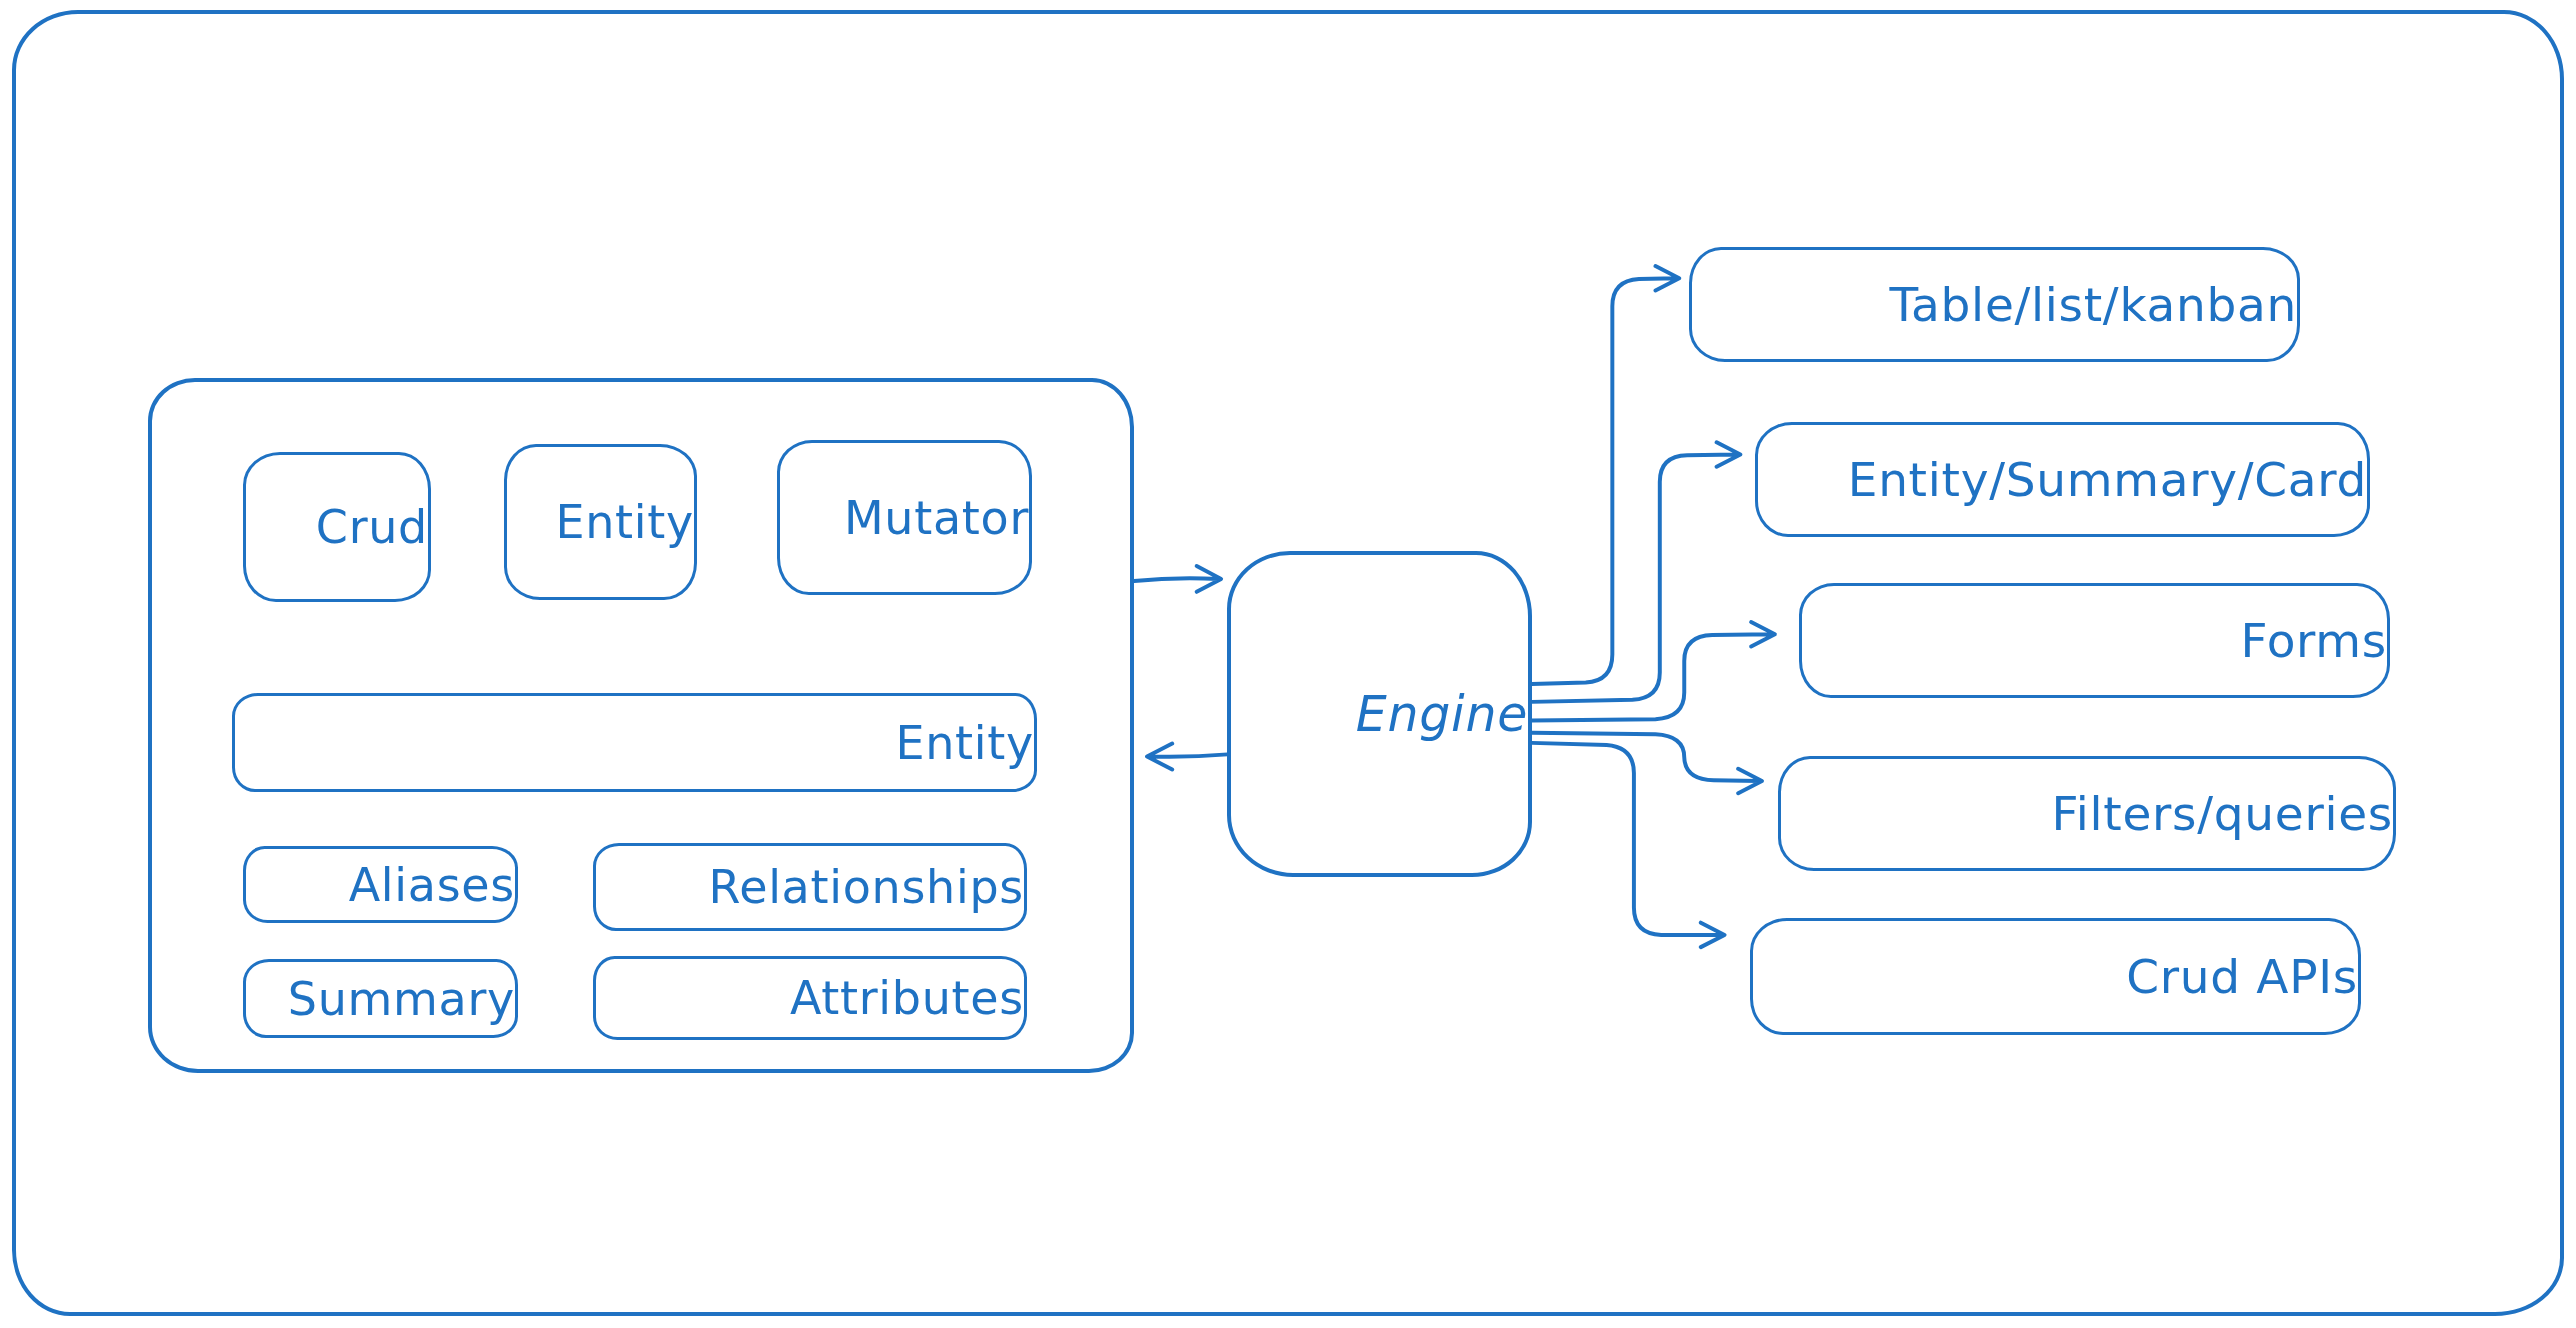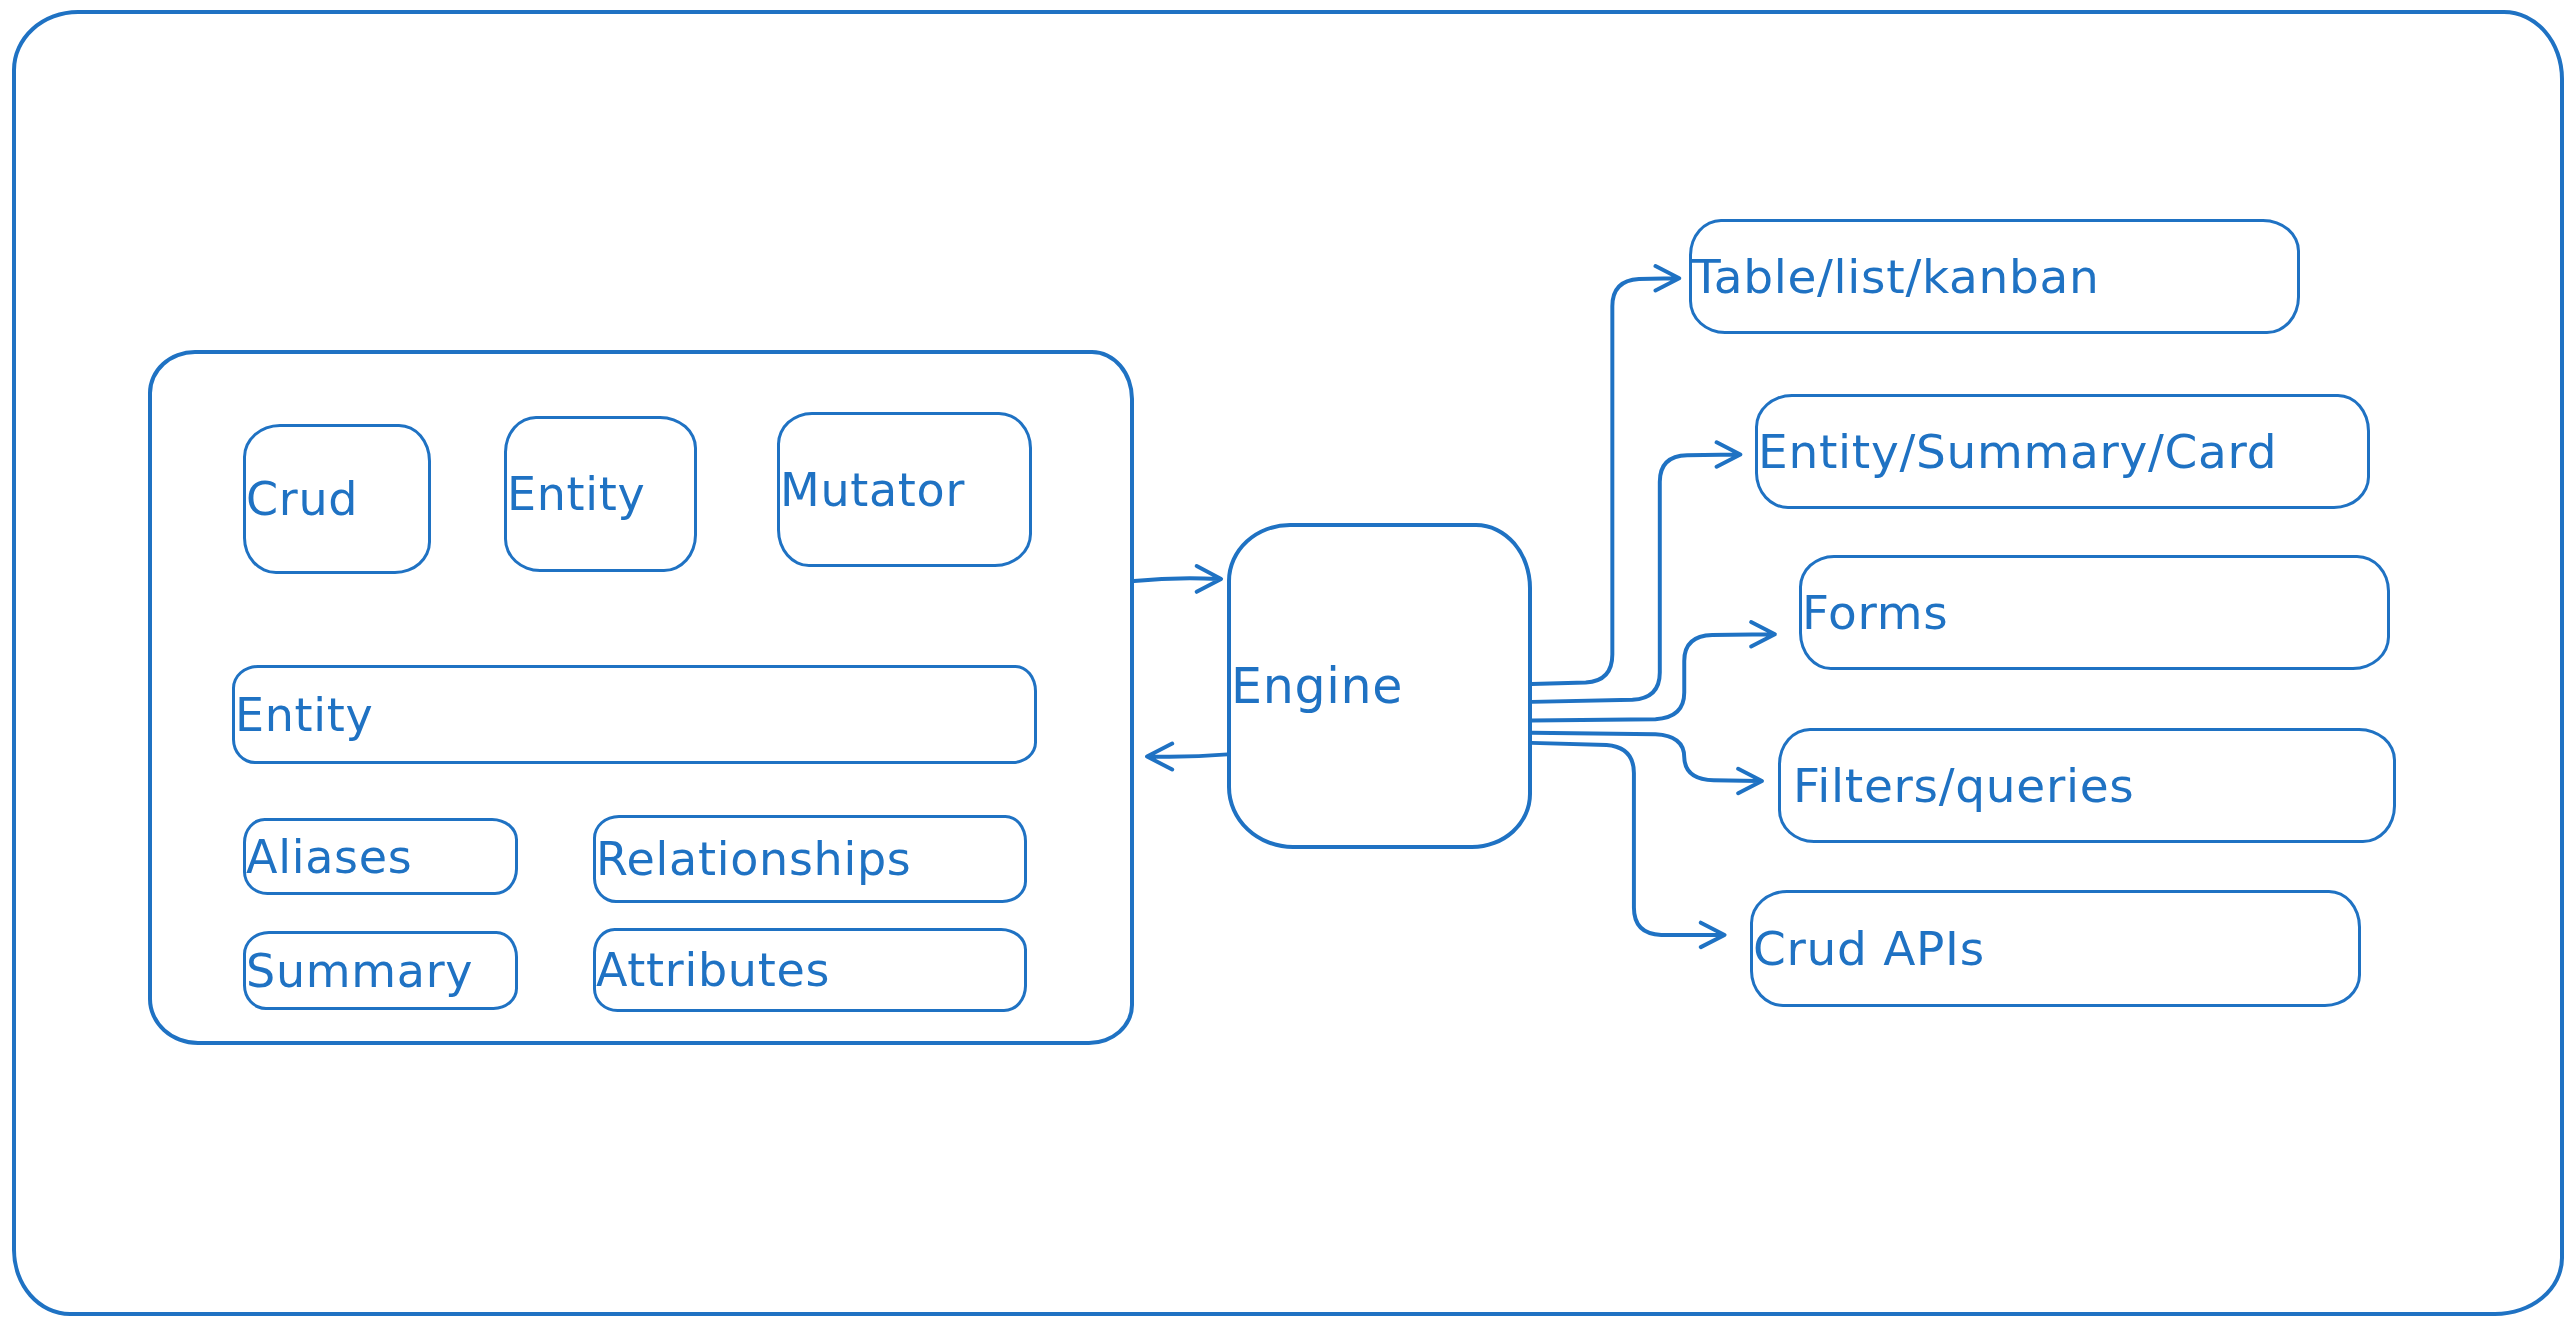--- a/index.html
+++ b/index.html
@@ -33,22 +33,23 @@
     stroke-linejoin: round;
   }
   .box {
     position: absolute;
     box-sizing: border-box;
     border: 3.6px solid #1f72c3;
     background: #ffffff;
     color: #1f72c3;
     display: flex;
     align-items: center;
-    justify-content: flex-start;
+    justify-content: flex-end;
     text-align: center;
+    margin-top: 28px;
   }
   .frame {
     position: absolute;
     box-sizing: border-box;
     border: 4.3px solid #1f72c3;
     background: transparent;
     border-radius: 66px 60px 69px 58px / 60px 69px 58px 66px;
   }
   .group {
     border-width: 4.3px;
@@ -57,21 +58,21 @@
   }
   .engine {
     border-width: 4.3px;
     border-radius: 63px 56px 60px 66px / 58px 65px 55px 62px;
   }
   .lbl {
     letter-spacing: 0.7px;
     white-space: nowrap;
   }
   .fs-left  { font-size: 46px; }
-  .fs-mid   { font-size: 49px; }
+  .fs-mid   { font-size: 49px; font-style: italic; }
   .fs-right { font-size: 47px; }
   .r1 { border-radius: 37px 32px 36px 33px / 33px 37px 32px 36px; }
   .r2 { border-radius: 32px 37px 33px 36px / 36px 32px 37px 33px; }
   .r3 { border-radius: 35px 33px 37px 32px / 32px 36px 33px 37px; }
   .r4 { border-radius: 26px 21.6px 24.5px 23px / 23px 26px 21.6px 24.5px; }
   .r5 { border-radius: 21.6px 26px 23px 24.5px / 24.5px 21.6px 26px 23px; }
 </style>
 </head>
 <body>
 

